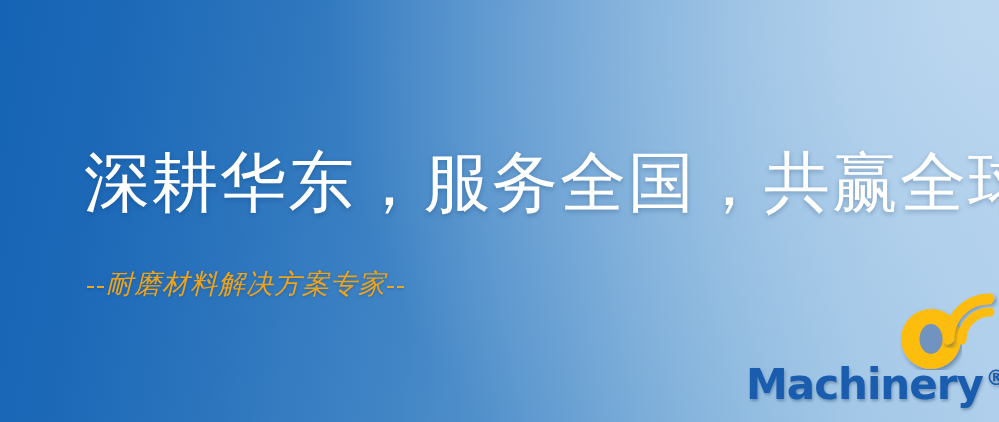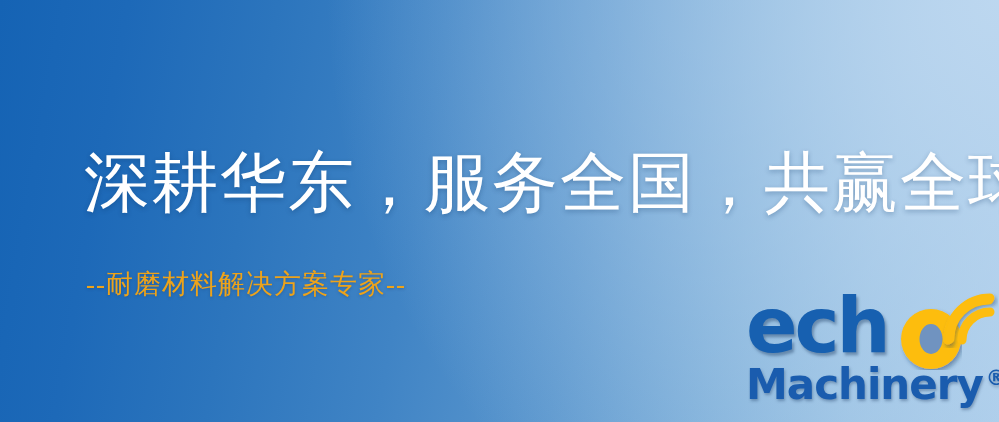--- a/index.html
+++ b/index.html
@@ -45,20 +45,21 @@
   #subtitle {
     position: absolute;
     left: 86px;
     top: 266px;
     font-family: "Liberation Serif", "DejaVu Serif", serif;
     font-size: 27px;
     letter-spacing: 1px;
     color: #eda31a;
     white-space: nowrap;
     text-shadow: 0 1px 3px rgba(25,60,110,0.35);
+    font-style: italic;
   }
 
   
   #logo {
     position: absolute;
     left: 744px;
     top: 296px;
     width: 250px;
     height: 122px;
   }
@@ -119,21 +120,20 @@
 <div id="banner">
 
   <div id="headline">深耕华东，服务全国，共赢全球</div>
 
   <div id="subtitle">--耐磨材料解决方案专家--</div>
 
   <div id="logo">
 
     <div id="logo-mark">
 
-      <span class="logo-word">ech</span>
 
       <svg id="logo-o" viewBox="0 0 62 62">
         <defs>
           <filter id="dshadow" x="-30%" y="-30%" width="175%" height="175%">
             <feDropShadow dx="2" dy="3" stdDeviation="2" flood-color="#133a66" flood-opacity="0.45"></feDropShadow>
           </filter>
         </defs>
         <g filter="url(#dshadow)">
           <ellipse cx="31" cy="31" rx="30" ry="30" fill="#fdbd10"></ellipse>
           <ellipse cx="31" cy="31" rx="11.5" ry="15" fill="#6f93c0"></ellipse>

